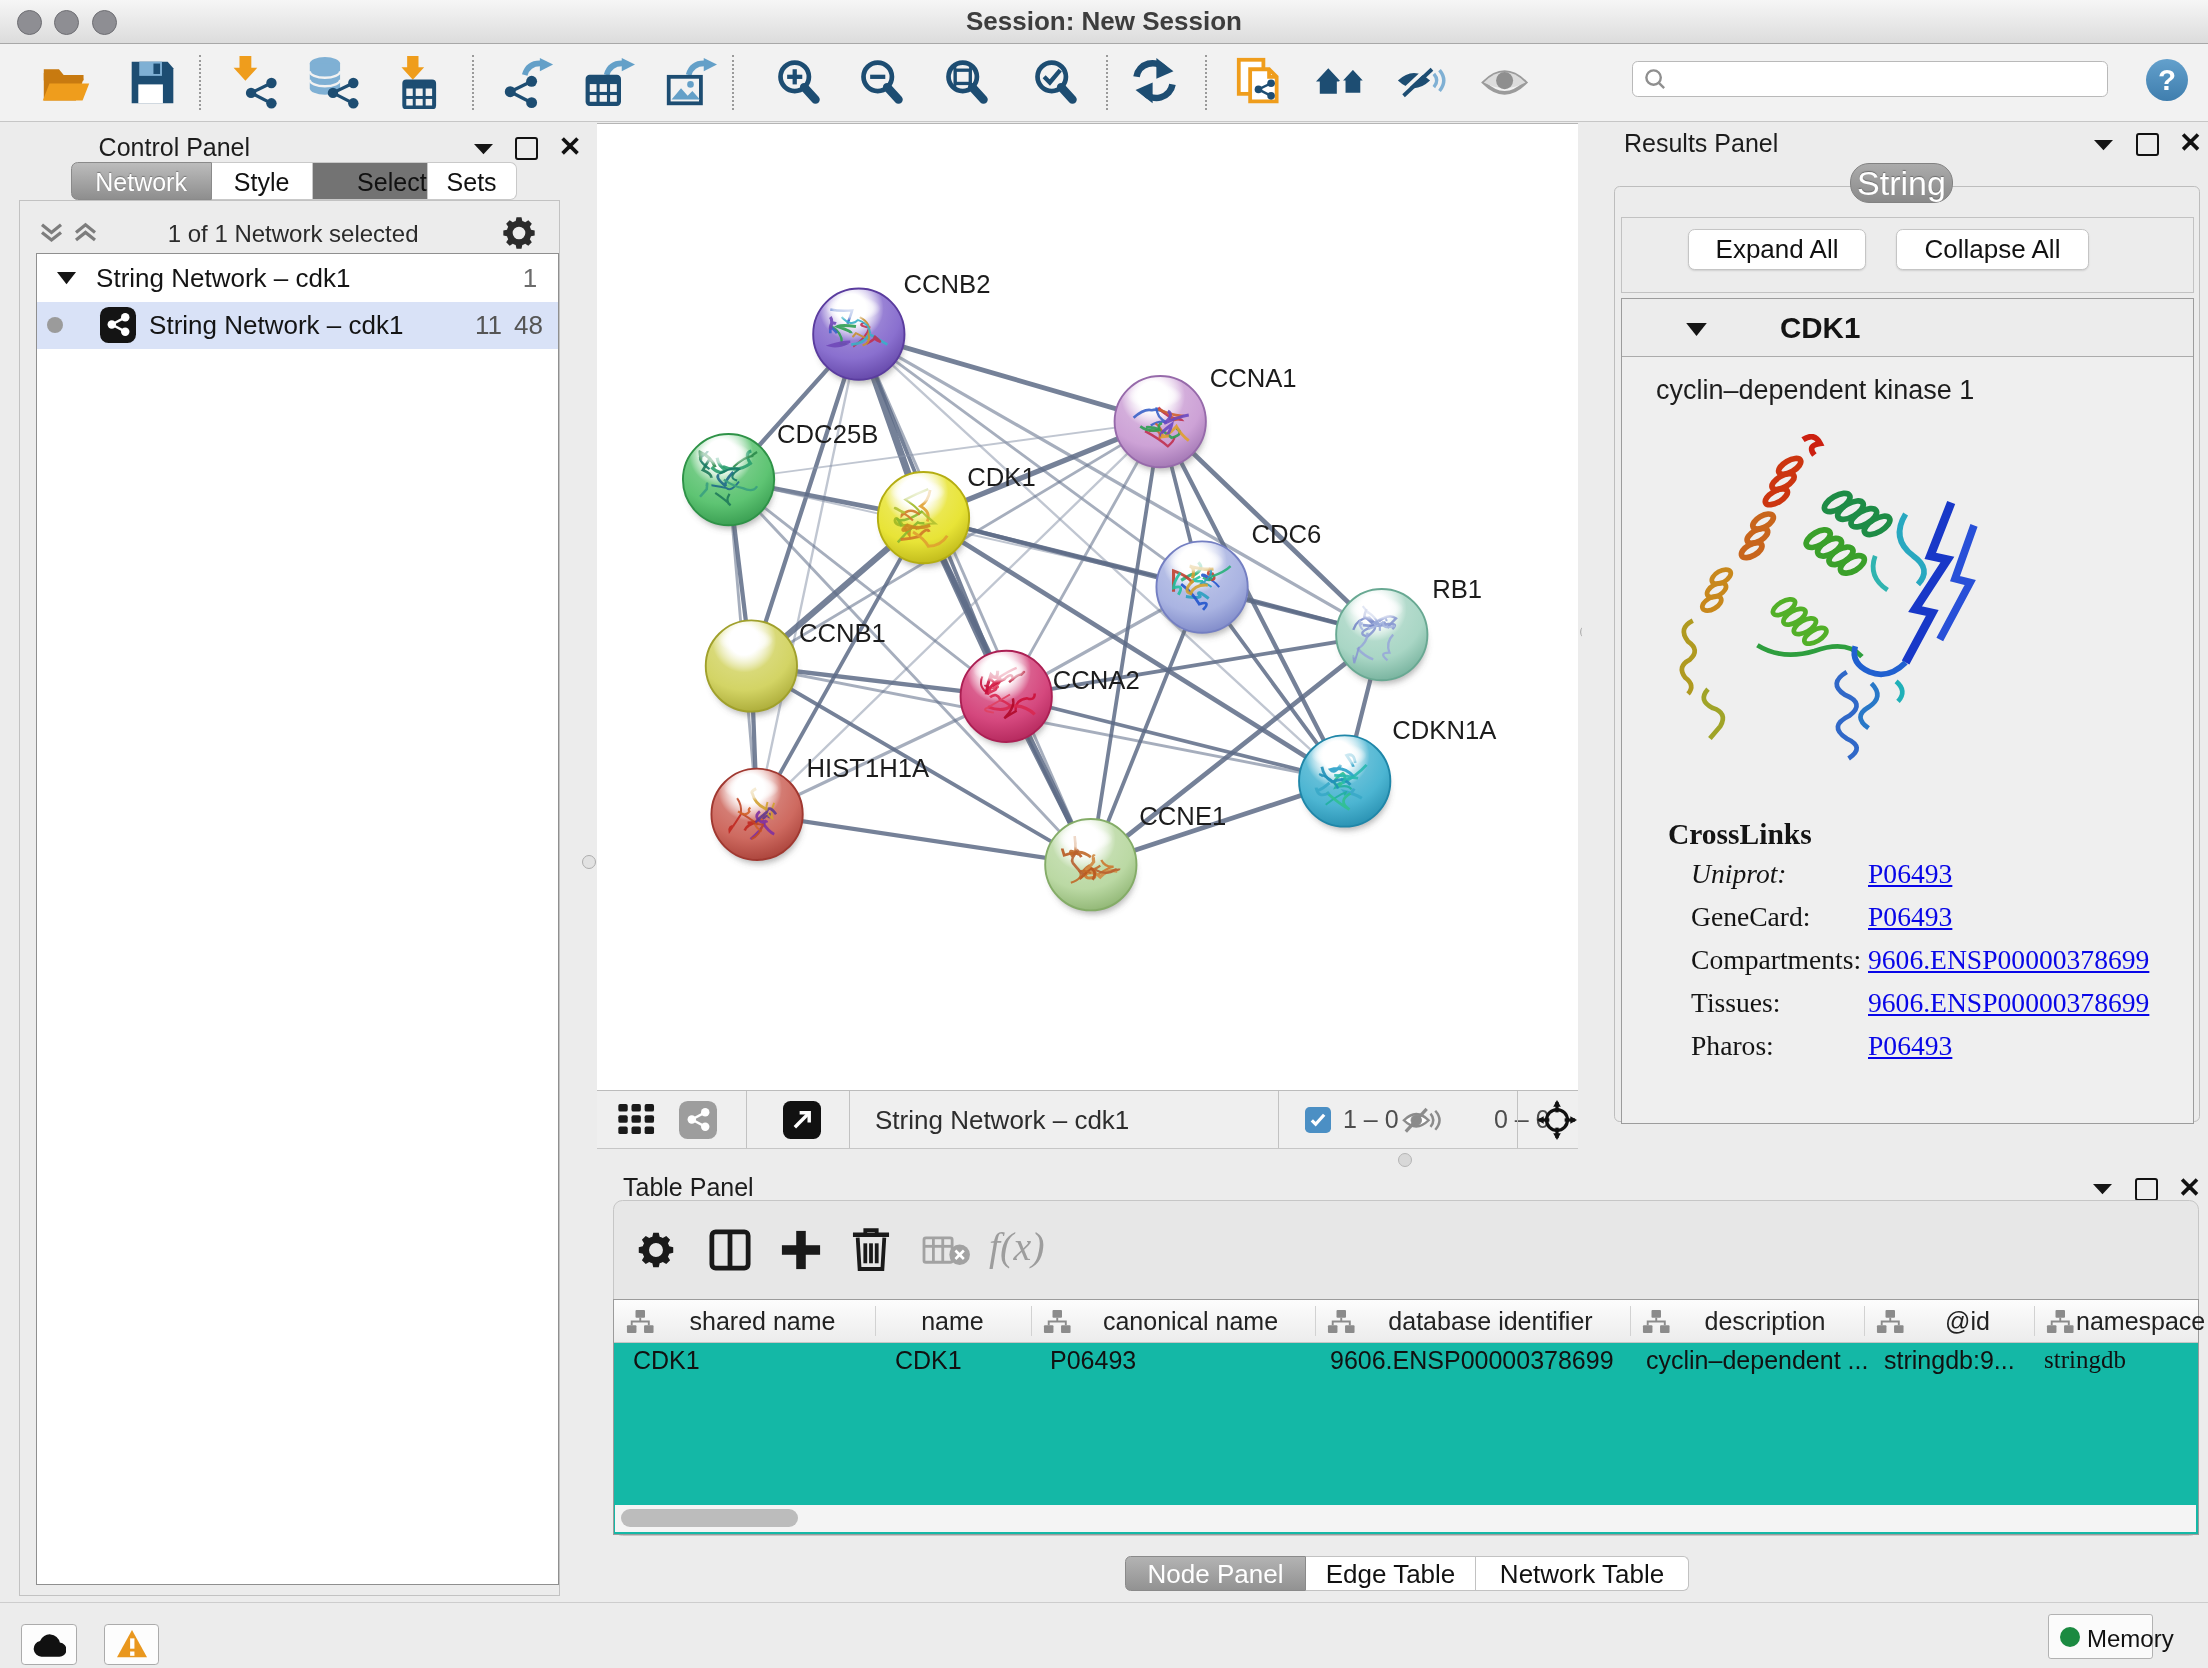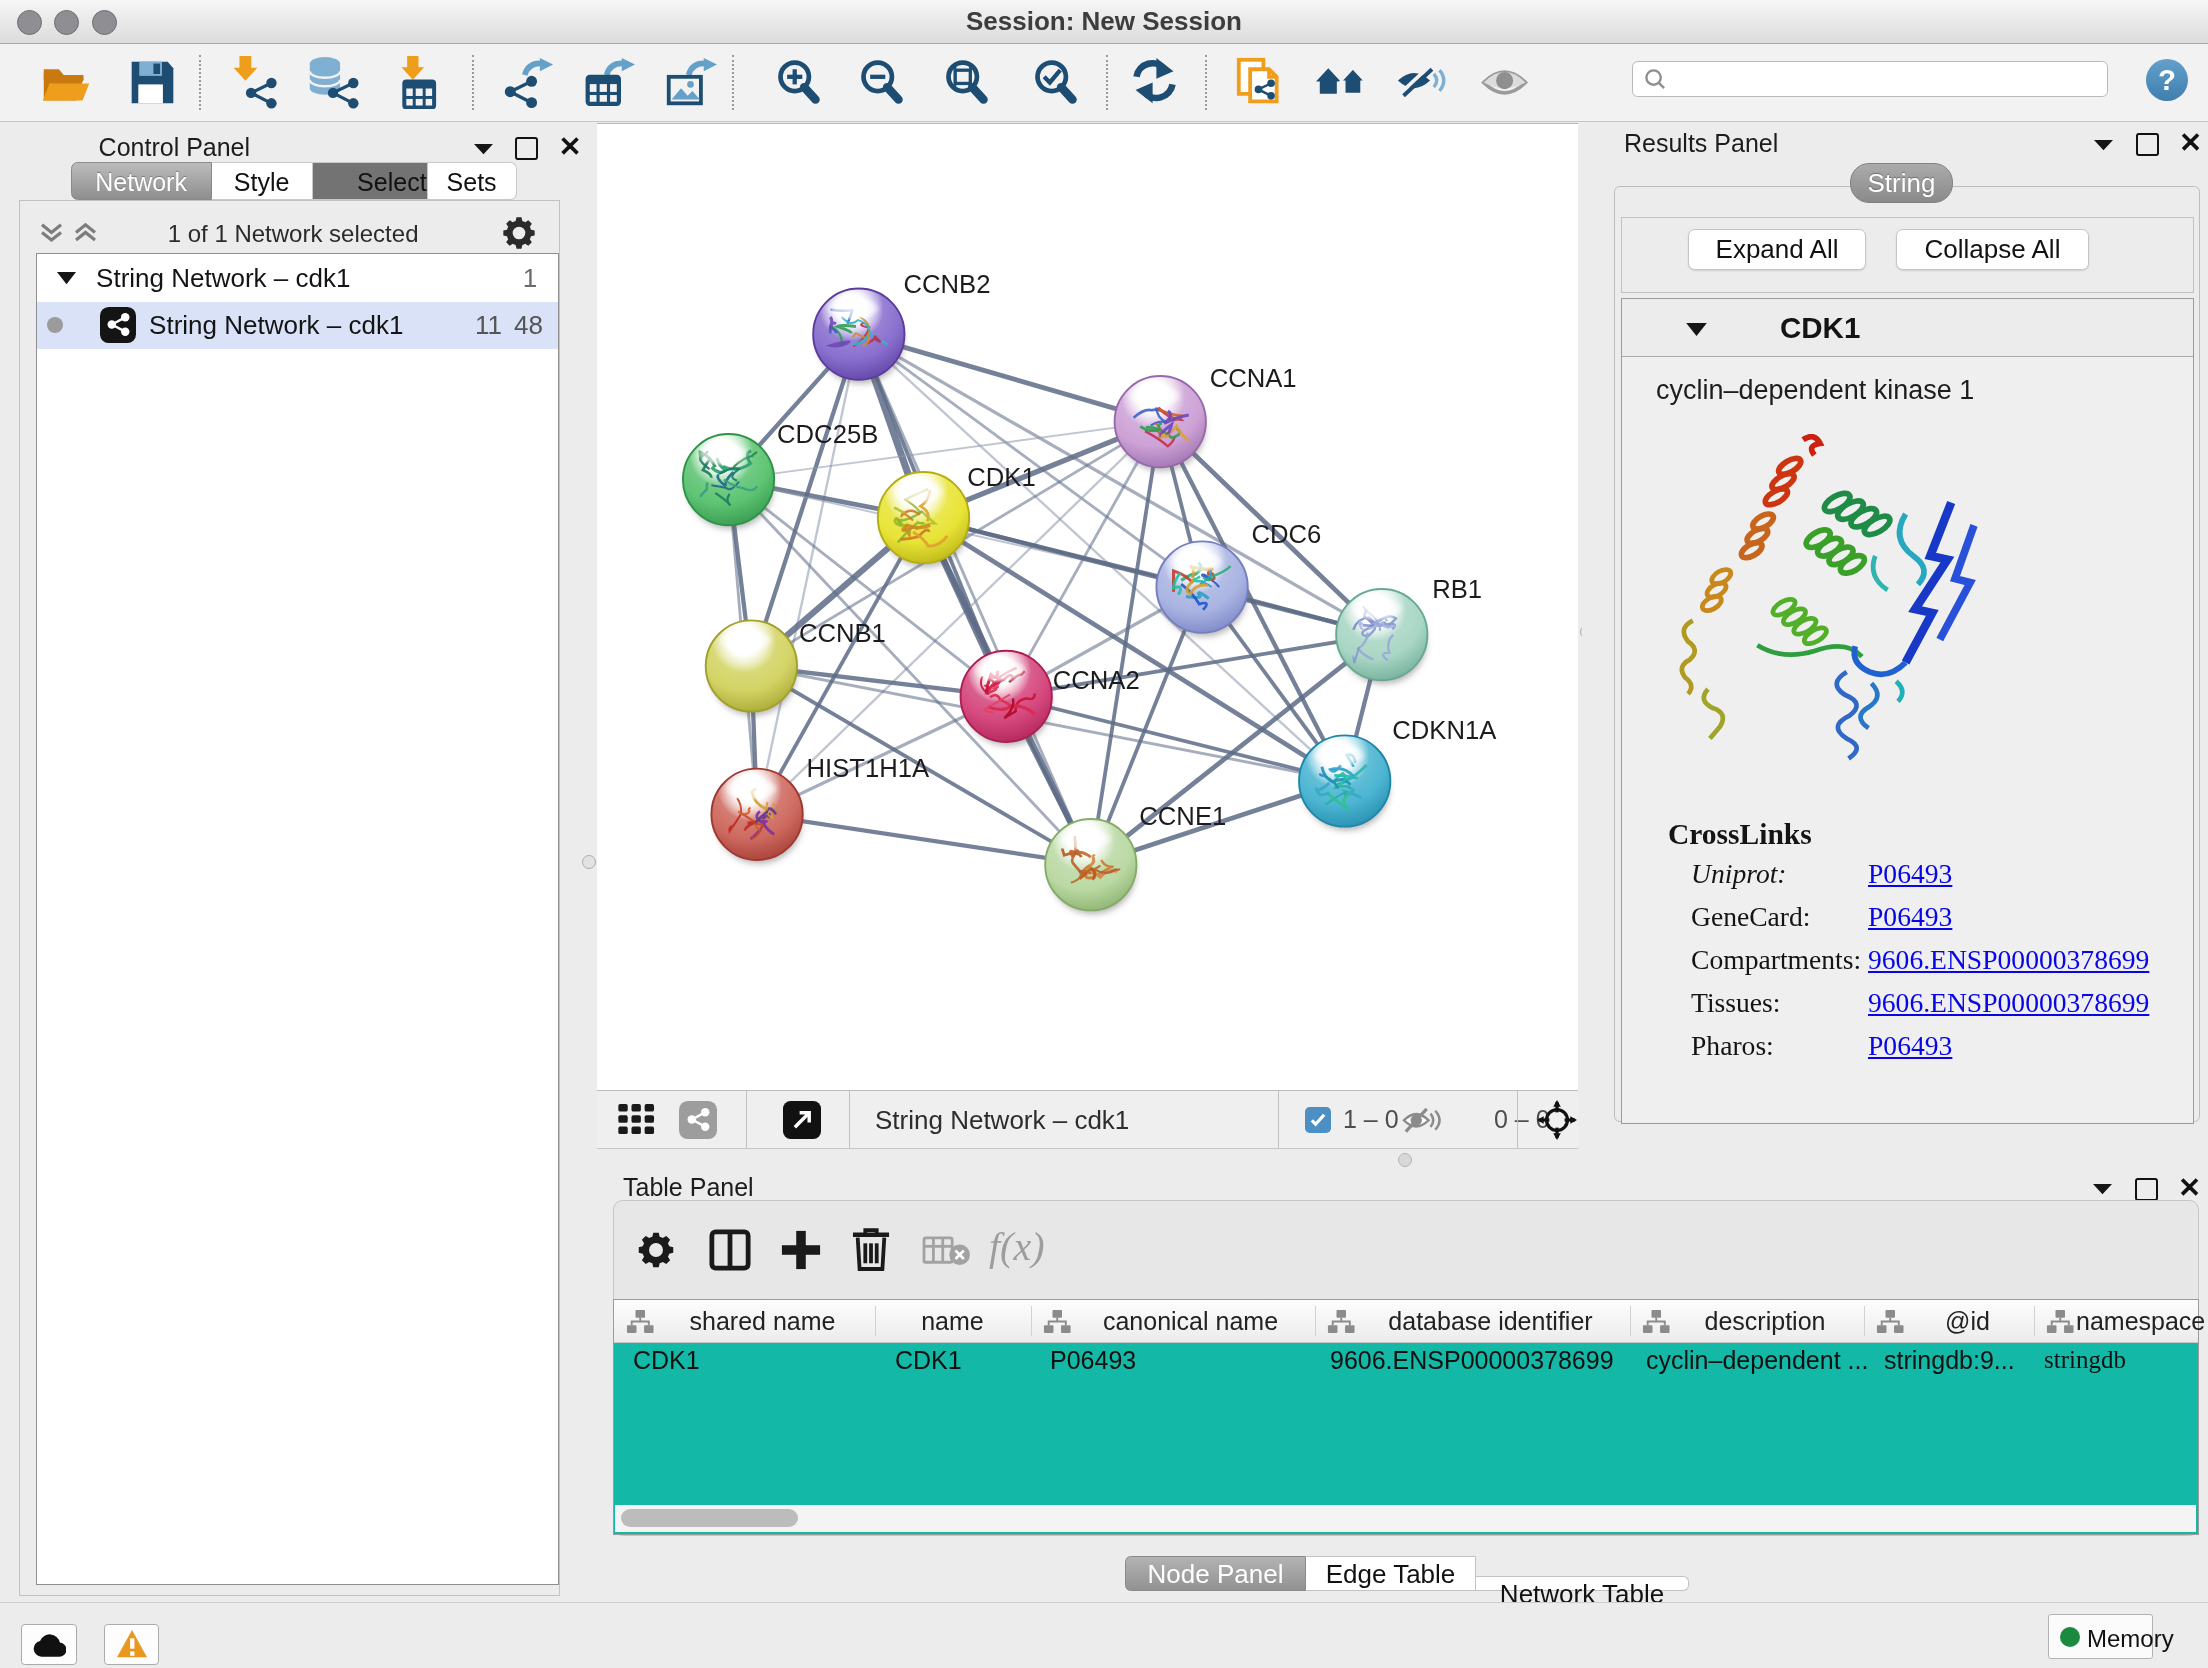--- a/index.html
+++ b/index.html
@@ -750,21 +750,21 @@
   <div class="abs ttl" style="left:42px;top:6.7px;">Results Panel</div>
   <div class="winbtns" style="left:511px;top:11.4px;">
     <svg width="21" height="13.3" viewBox="0 0 22 14">
         <polygon points="1,2 21,2 11,13" fill="#151515"></polygon>
       </svg>
     <div class="blk-sq" style="margin-left:13.3px;"></div>
     <div class="blk-x" style="margin-left:11.4px;">✕</div>
   </div>
 
   <div class="abs" style="left:32px;top:64px;width:584px;height:934px;background:#ececec;border:1px solid #bdbdbd;border-radius:5.7px;"></div>
-  <div class="abs" style="left:268px;top:41px;width:101px;height:38px;background:linear-gradient(#ababab,#8a8a8a);border:1px solid #828282;border-radius:19px;color:#fff;font-size:26px;text-align:center;line-height:38px;text-shadow:0 -1px 1px #6e6e6e;z-index:3;">String</div>
+  <div class="abs" style="left:268px;top:41px;width:101px;height:38px;background:linear-gradient(#ababab,#8a8a8a);border:1px solid #828282;border-radius:19px;color:#fff;font-size:34px;text-align:center;line-height:38px;text-shadow:0 -1px 1px #6e6e6e;z-index:3;">String</div>
 
   <div class="abs" style="left:39px;top:95px;width:571px;height:74px;border:1px solid #c2c2c2;">
     <div class="abs" style="left:66px;top:11.4px;width:176px;height:39px;background:#fff;border:1px solid #c5c5c5;border-radius:6.7px;box-shadow:0 1px 1.9px rgba(0,0,0,0.12);font-size:26px;color:#111;text-align:center;line-height:39px;">Expand All</div>
     <div class="abs" style="left:274px;top:11.4px;width:191px;height:39px;background:#fff;border:1px solid #c5c5c5;border-radius:6.7px;box-shadow:0 1px 1.9px rgba(0,0,0,0.12);font-size:26px;color:#111;text-align:center;line-height:39px;">Collapse All</div>
   </div>
 
   <div class="abs" style="left:39px;top:176px;width:571px;height:824px;border:1px solid #9c9c9c;background:#efefef;">
     <div class="abs" style="left:0;top:0;width:100%;height:57px;background:#ececec;border-bottom:1px solid #ababab;">
       <svg class="abs" style="left:63px;top:23px;" width="23px" height="15" viewBox="0 0 24 16">
           <polygon points="1,1 23,1 12,15" fill="#151515"></polygon>
@@ -966,21 +966,21 @@
       <span class="abs" style="left:1430px;top:3.8px;font-family:Liberation Serif, serif;">stringdb</span>
     </div>
     <div class="abs" style="left:1px;top:205px;width:1581px;height:27px;background:#f4f4f4;">
       <div class="abs" style="left:5.7px;top:3.8px;width:177px;height:18px;border-radius:9.5px;background:#bcbcbc;"></div>
     </div>
   </div>
 
   <div class="abs" style="left:547px;top:388px;height:35px;display:flex;font-size:26px;">
     <div style="width:179px;background:linear-gradient(#b3b3b3,#929292);border:1px solid #8a8a8a;border-radius:5.7px 0 0 5.7px;color:#fff;text-align:center;line-height:35px;">Node Panel</div>
     <div style="width:169px;background:#fff;border:1px solid #c2c2c2;border-left:none;color:#111;text-align:center;line-height:35px;">Edge Table</div>
-    <div style="width:212px;background:#fff;border:1px solid #c2c2c2;border-left:none;border-radius:0 5.7px 5.7px 0;color:#111;text-align:center;line-height:35px;margin-top:20px;">Network Table</div>
+    <div style="width:212px;background:#fff;border:1px solid #c2c2c2;border-left:none;border-radius:0 5.7px 5.7px 0;color:#111;text-align:center;line-height:35px;">Network Table</div>
   </div>
 </div>
 
 <div class="abs" style="left:0;top:1602px;width:2208px;height:67px;background:#ececec;border-top:1px solid #cdcdcd;">
   <div class="abs" style="left:21px;top:21px;width:54px;height:39px;background:#fdfdfd;border:1px solid #ababab;border-radius:3.8px;">
     <svg style="margin:6.7px 9.5px" width="34" height="25" viewBox="0 0 36 26">
         <path fill="#111" d="M10 26 a8.5 8.5 0 0 1 -1.5-16.8 A11 11 0 0 1 29.5 11 a7.3 7.3 0 0 1 -1 14.9 z"></path>
       </svg>
   </div>
   <div class="abs" style="left:104px;top:21px;width:53px;height:39px;background:#fdfdfd;border:1px solid #ababab;border-radius:3.8px;">

